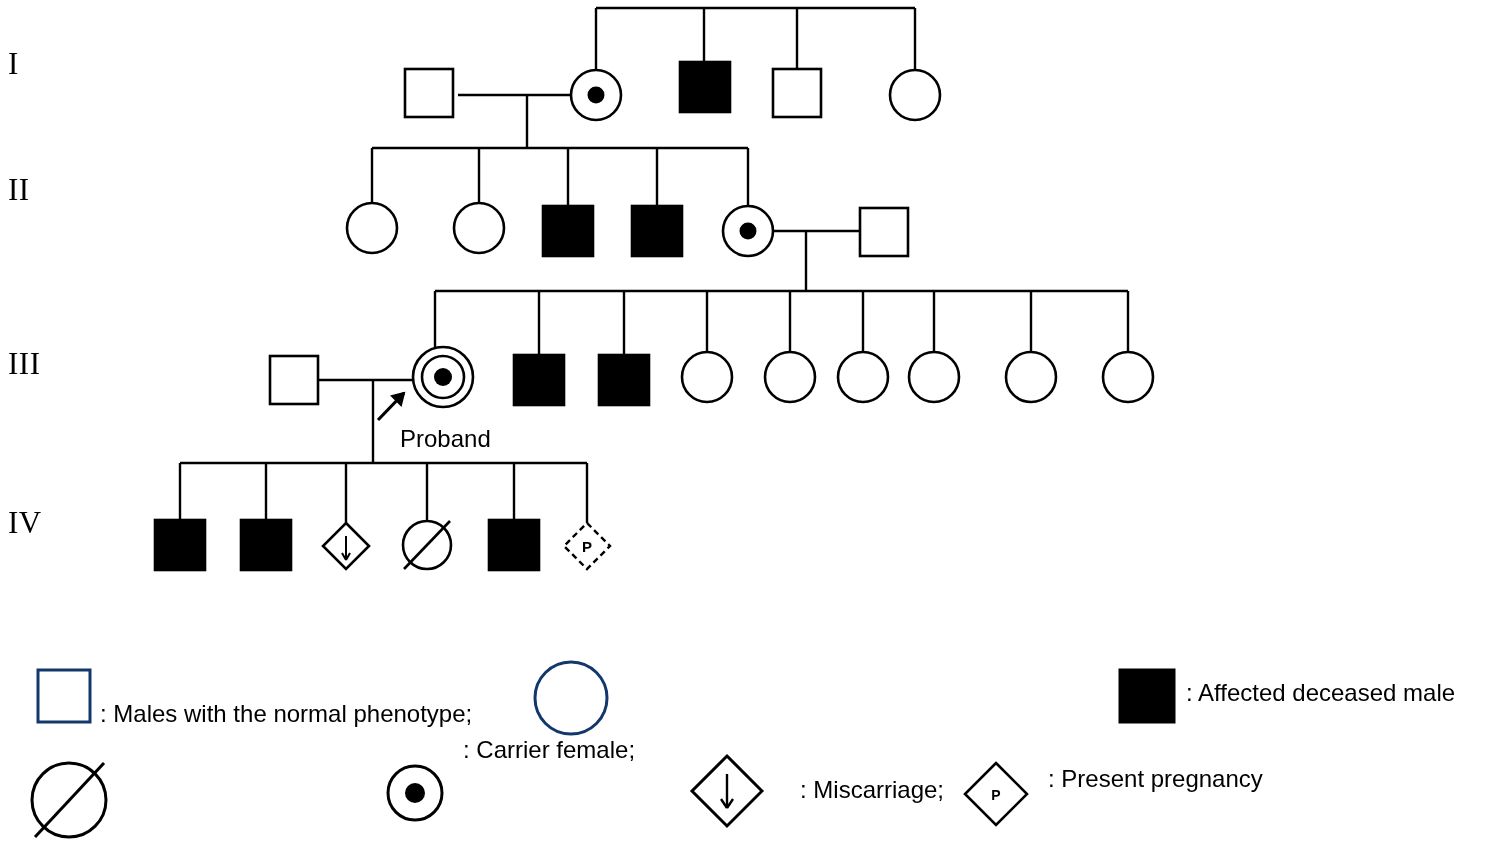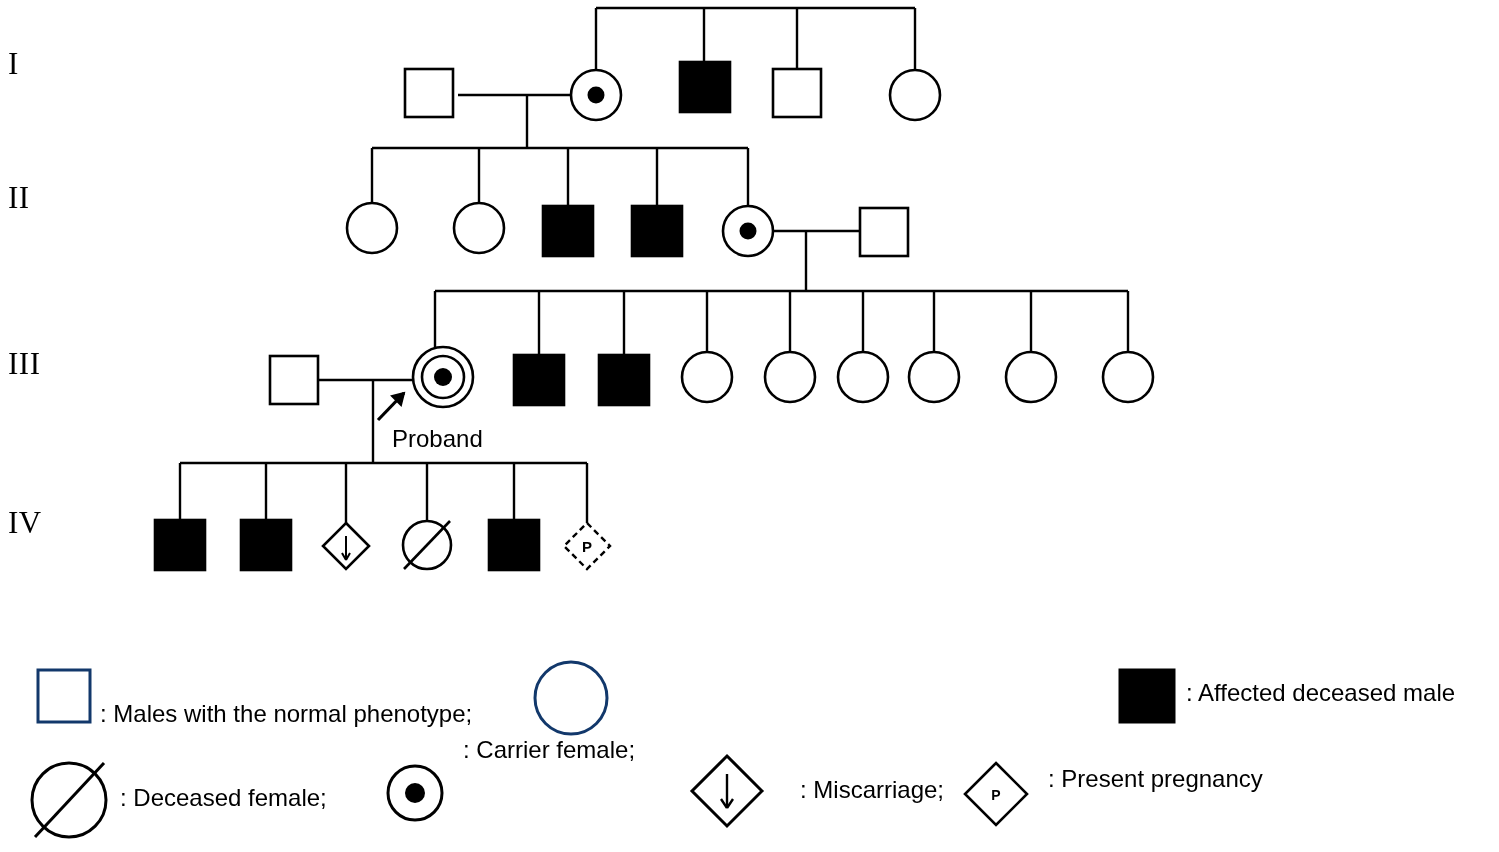--- a/index.html
+++ b/index.html
@@ -47,21 +47,21 @@
   .legend-sym {
     position: absolute;
   }
 </style>
 </head>
 <body>
 
 <div id="page">
 
   <div class="gen-label" style="left:8px; top:46px;">I</div>
-  <div class="gen-label" style="left:8px; top:180px;">II</div>
+  <div class="gen-label" style="left:8px; top:172px;">II</div>
   <div class="gen-label" style="left:8px; top:346px;">III</div>
   <div class="gen-label" style="left:8px; top:505px;text-align:center;">IV</div>
 
   <svg id="pedigree-svg" width="1499" height="852" viewBox="0 0 1499 852">
     <g fill="none" stroke="#000000" stroke-width="2.4" shape-rendering="geometricPrecision">
 
       <g>
         <path d="M596 8 H915"></path>
         <path d="M596 8 V70"></path>
         <path d="M704 8 V62"></path>
@@ -181,41 +181,40 @@
       <rect x="489" y="520" width="50" height="50" fill="#000000" stroke="#000000" stroke-width="2.6"></rect>
 
       <g>
         <path d="M587 523 L610 546 L587 569 L564 546 Z" fill="#ffffff" stroke="#000000" stroke-width="2.4" stroke-dasharray="6 4"></path>
         <text x="587" y="552" font-family="Liberation Sans, sans-serif" font-size="15" font-weight="bold" text-anchor="middle" fill="#000000" stroke="none">P</text>
       </g>
 
     </g>
   </svg>
 
-  <div class="proband-label" style="left:392px; top:425px;">Proband</div>
+  <div class="proband-label" style="left:400px; top:425px;">Proband</div>
 
   <svg class="legend-sym" style="left:34px; top:666px;" width="64" height="62">
     <rect x="4" y="4" width="52" height="52" fill="#ffffff" stroke="#12386b" stroke-width="3"></rect>
   </svg>
   <div class="legend-text" style="left:100px; top:700px;">: Males with the normal phenotype;</div>
 
   <svg class="legend-sym" style="left:528px; top:657px;" width="86" height="82">
     <circle cx="43" cy="41" r="36" fill="#ffffff" stroke="#12386b" stroke-width="3"></circle>
   </svg>
 
   <svg class="legend-sym" style="left:1116px; top:666px;" width="62" height="60">
     <rect x="4" y="4" width="54" height="52" fill="#000000" stroke="#000000" stroke-width="3"></rect>
   </svg>
   <div class="legend-text" style="left:1186px; top:679px;">: Affected deceased male</div>
 
   <svg class="legend-sym" style="left:24px; top:755px;" width="90" height="90">
     <circle cx="45" cy="45" r="37" fill="#ffffff" stroke="#000000" stroke-width="3"></circle>
     <path d="M11 82 L80 8" stroke="#000000" stroke-width="3"></path>
   </svg>
-  <div class="legend-text" style="left:120px; top:784px;">: Deceased female;</div>
 
   <svg class="legend-sym" style="left:381px; top:763px;" width="68" height="68">
     <circle cx="34" cy="30" r="27" fill="#ffffff" stroke="#000000" stroke-width="3"></circle>
     <circle cx="34" cy="30" r="10" fill="#000000" stroke="none"></circle>
   </svg>
   <div class="legend-text" style="left:463px; top:736px;">: Carrier female;</div>
 
   <svg class="legend-sym" style="left:686px; top:750px;" width="82" height="82">
     <path d="M41 6 L76 41 L41 76 L6 41 Z" fill="#ffffff" stroke="#000000" stroke-width="3"></path>
     <path d="M41 24 V58" stroke="#000000" stroke-width="2.4"></path>

